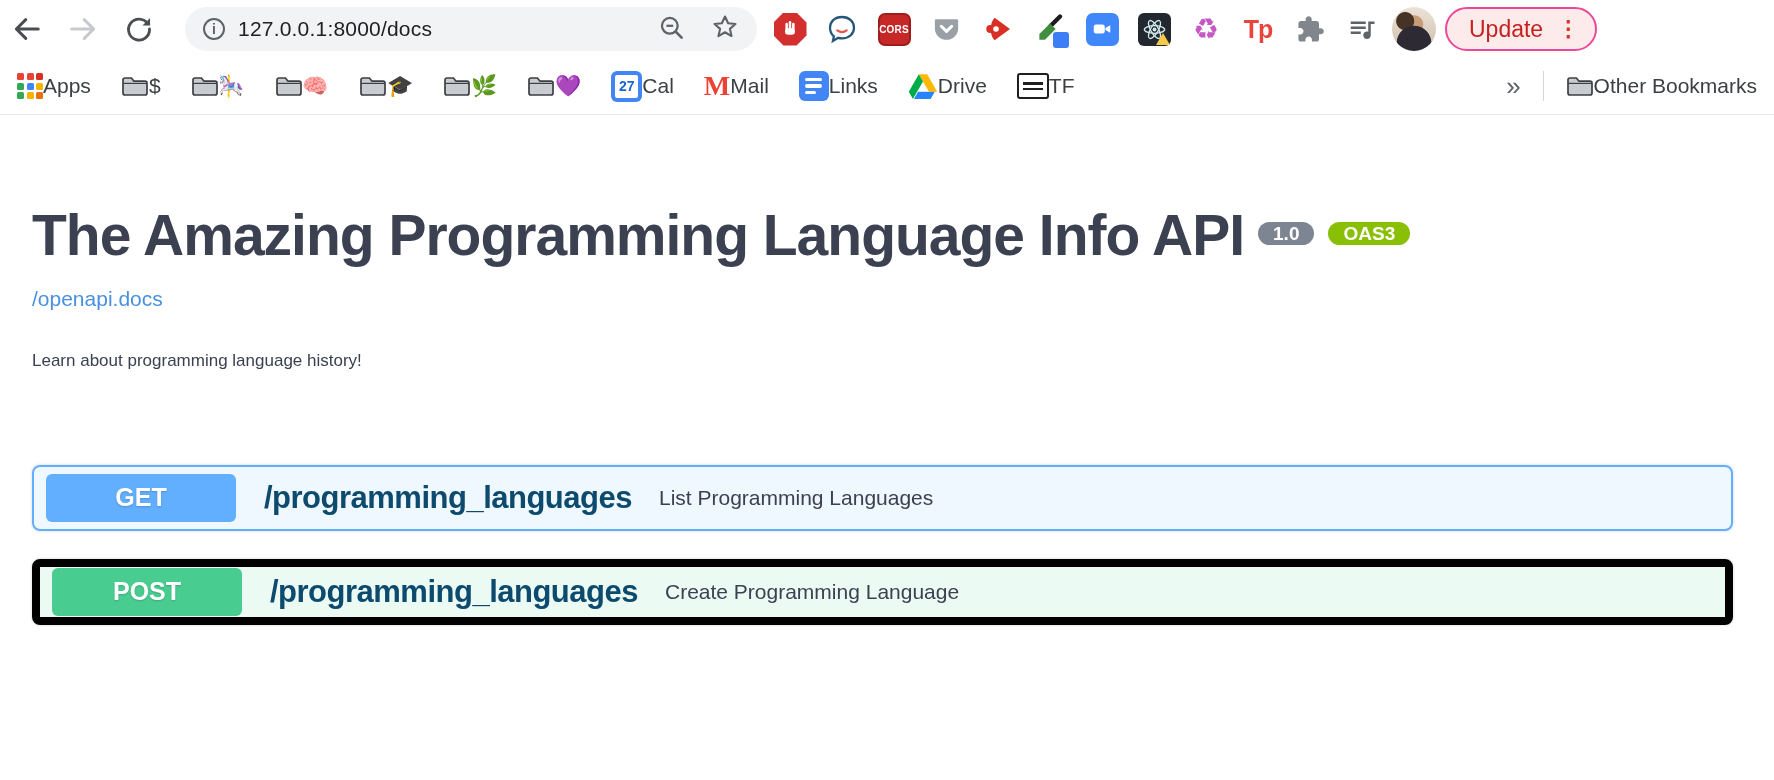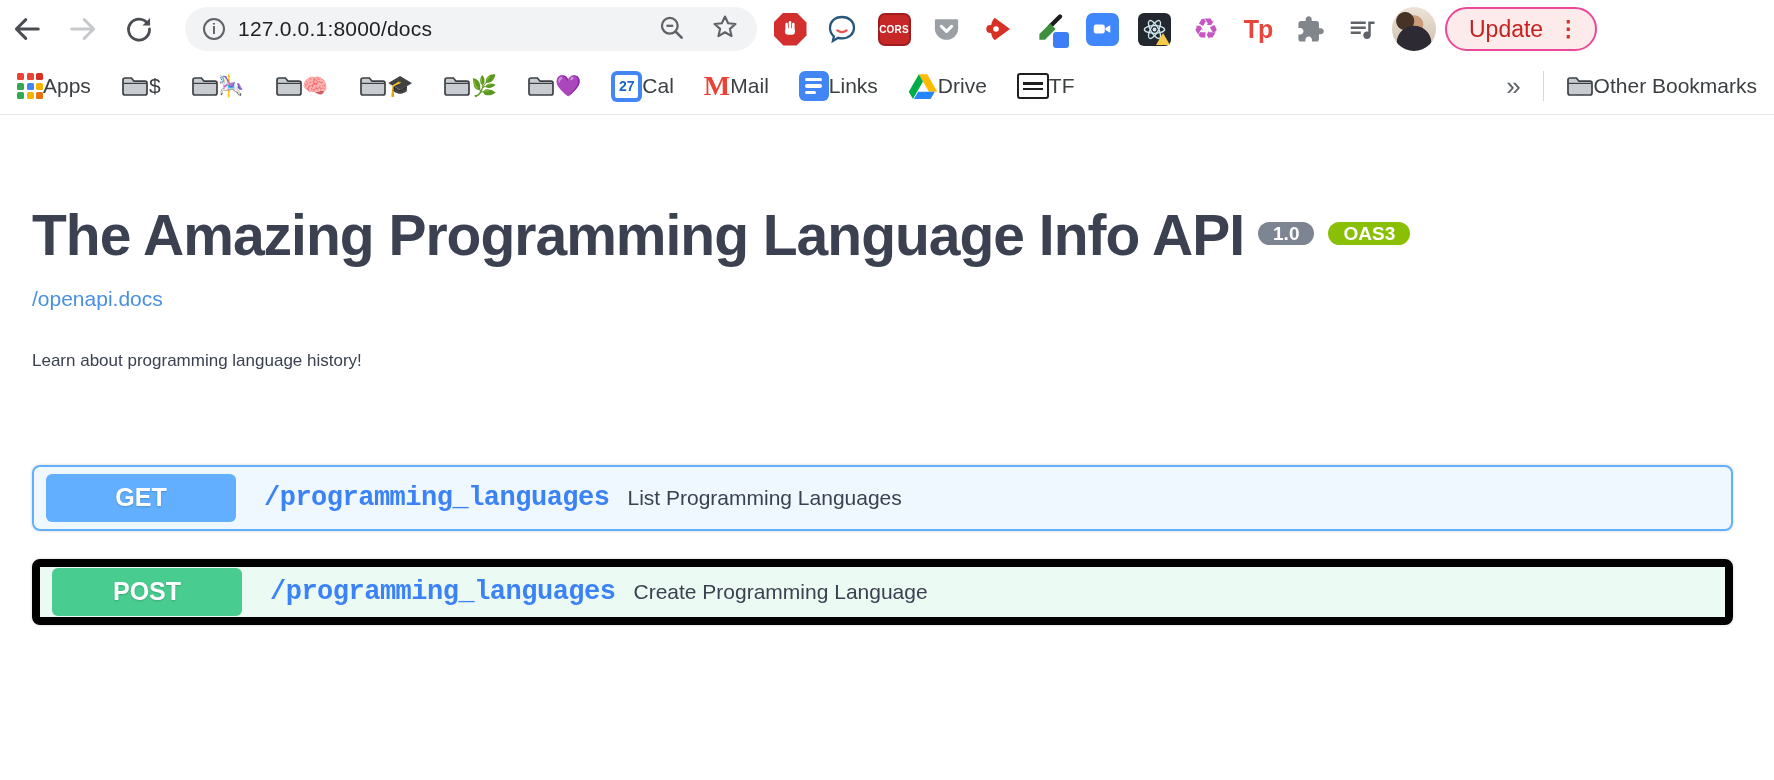--- a/index.html
+++ b/index.html
@@ -90,23 +90,23 @@
   .sec-head h3 { font-size:34px; font-weight:bold; color:#3b4151; }
   .op { height:66px; border-radius:8px; display:flex; align-items:center; padding-left:12px;
         margin-top:13px; box-shadow:0 0 3px rgba(0,0,0,.19); cursor:pointer; }
   .op-get  { border:2px solid #61affe; background:rgba(97,175,254,.1);  margin-top:13px; }
   .op-post { border:8px solid #000000; background:rgba(73,204,144,.1); margin-top:28px; }
   .method { width:190px; height:48px; border-radius:6px; color:#fff; font-weight:bold;
             font-size:25px; display:flex; align-items:center; justify-content:center;
             text-shadow:0 1px 2px rgba(0,0,0,.18); flex:0 0 auto; }
   .m-get  { background:#61affe; }
   .m-post { background:#49cc90; }
-  .path { margin-left:28px; font-family:Liberation Mono, monospace; font-weight:bold;
-          font-size:27px; color:#3b82f6; letter-spacing:-.5px; }
-  .summary { margin-left:18px; font-size:21px; color:#3b4151; }
+  .path { margin-left:28px; font-family:Liberation Sans, sans-serif; font-weight:bold;
+          font-size:31px; color:#0c4a6e; letter-spacing:-.5px; }
+  .summary { margin-left:27px; font-size:21px; color:#3b4151; }
 </style>
 </head>
 <body>
 
 <svg width="0" height="0" style="position:absolute">
   <defs>
     <symbol id="folder" viewBox="0 0 28 22">
       <path d="M2 5 a2 2 0 0 1 2-2 h6.4 l2.6 3.2 H24 a2 2 0 0 1 2 2 V18 a2 2 0 0 1 -2 2 H4 a2 2 0 0 1 -2-2 z" fill="#c9cdd1" stroke="#3c4043" stroke-width="1.7"></path>
       <line x1="2.5" y1="8.4" x2="25.5" y2="8.4" stroke="#3c4043" stroke-width="1.2"></line>
     </symbol>

